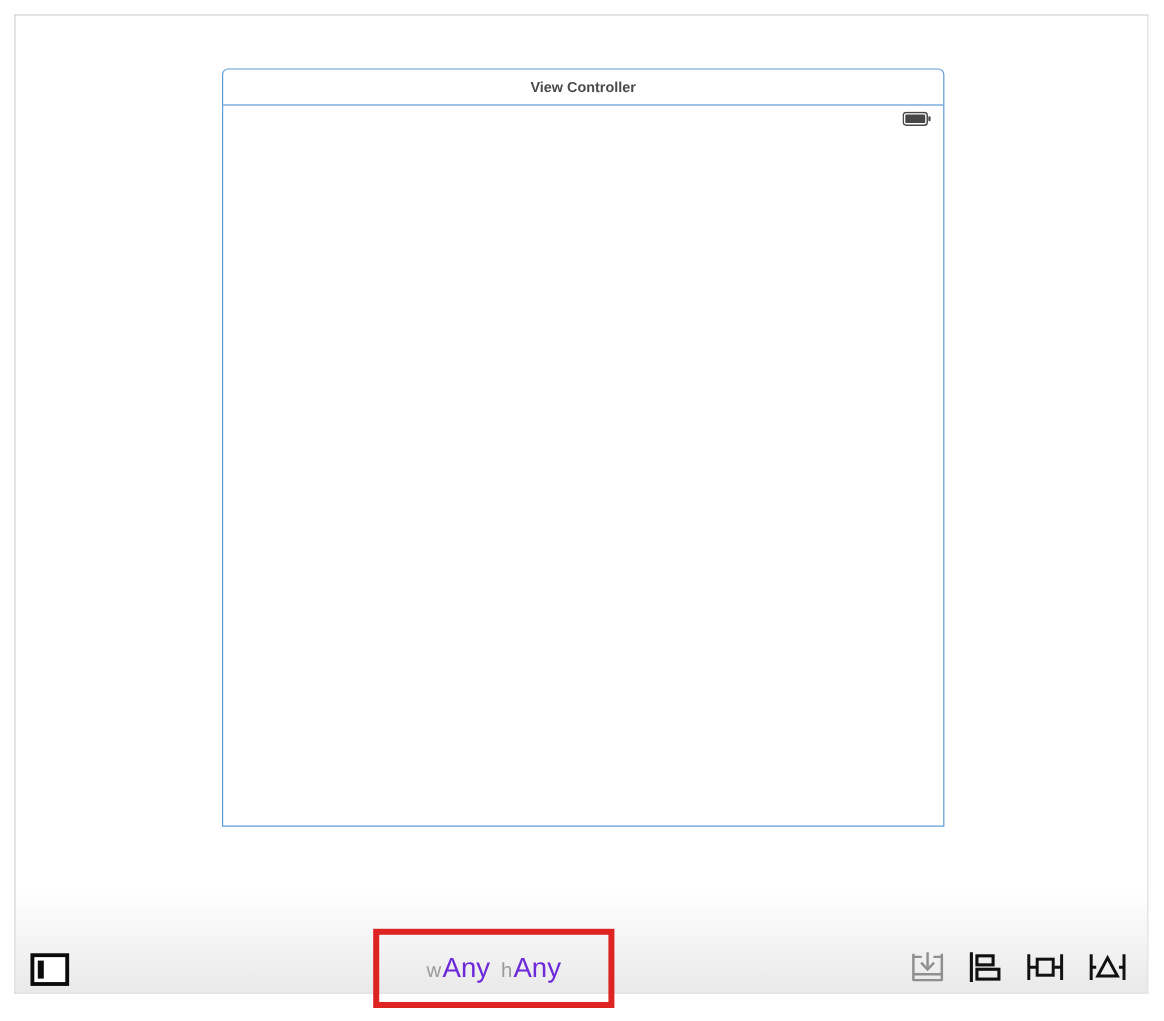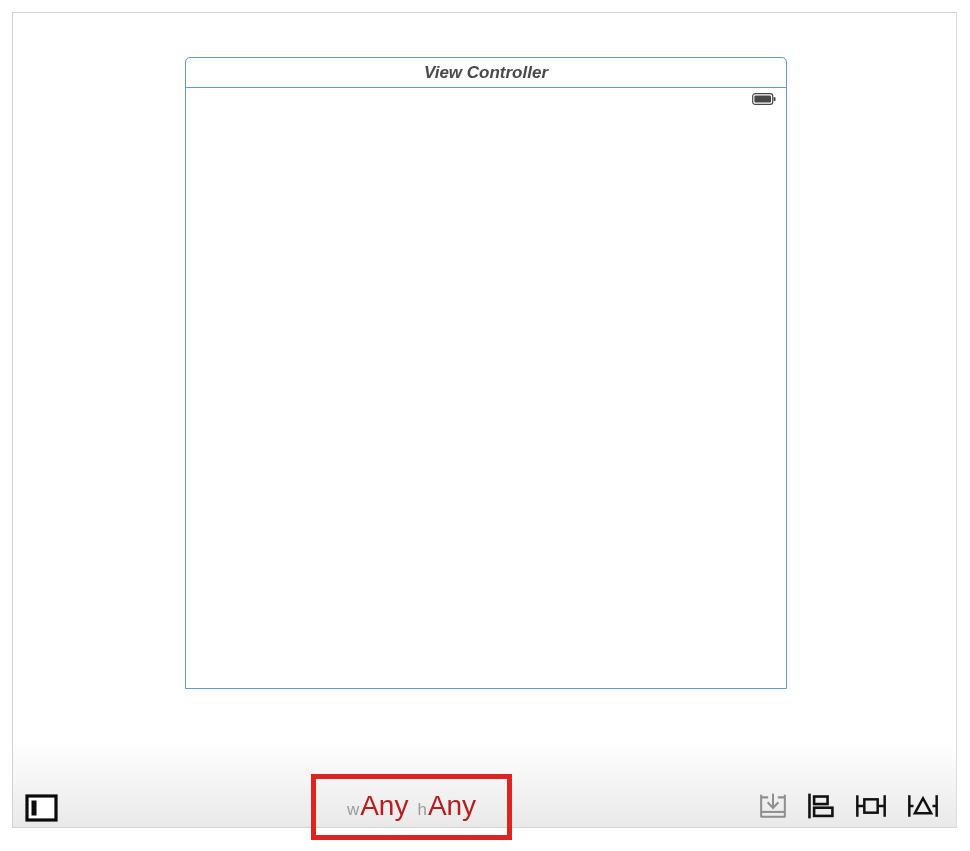--- a/index.html
+++ b/index.html
@@ -41,24 +41,23 @@
     z-index: 2;
   }
   .vc-header {
     height: 30px;
     border-bottom: 1px solid #5f9bd5;
     display: flex;
     align-items: center;
     justify-content: center;
   }
   .vc-title {
-    font-size: 17px;
+    font-size: 12px;
     font-weight: bold;
     color: #4a4a4a;
-    font-style: italic;
   }
   .vc-body {
     position: relative;
     height: 600px;
   }
   .battery {
     position: absolute;
     top: 5px; right: 10px;
     width: 24px; height: 12px;
   }
@@ -93,22 +92,22 @@
     background: transparent;
     border: none;
     font-family: "Liberation Sans", sans-serif;
     padding: 0 0 2px 0;
   }
   .sc-prefix {
     font-size: 17px;
     color: #9b9b9b;
   }
   .sc-value {
-    font-size: 28px;
-    color: #b91c1c;
+    font-size: 23px;
+    color: #6d28d9;
     margin-left: 1px;
   }
   .sc-gap { width: 9px; }
 
   
   .autolayout-buttons {
     position: absolute;
     left: 758px; top: 792px;
     display: flex;
     align-items: center;

